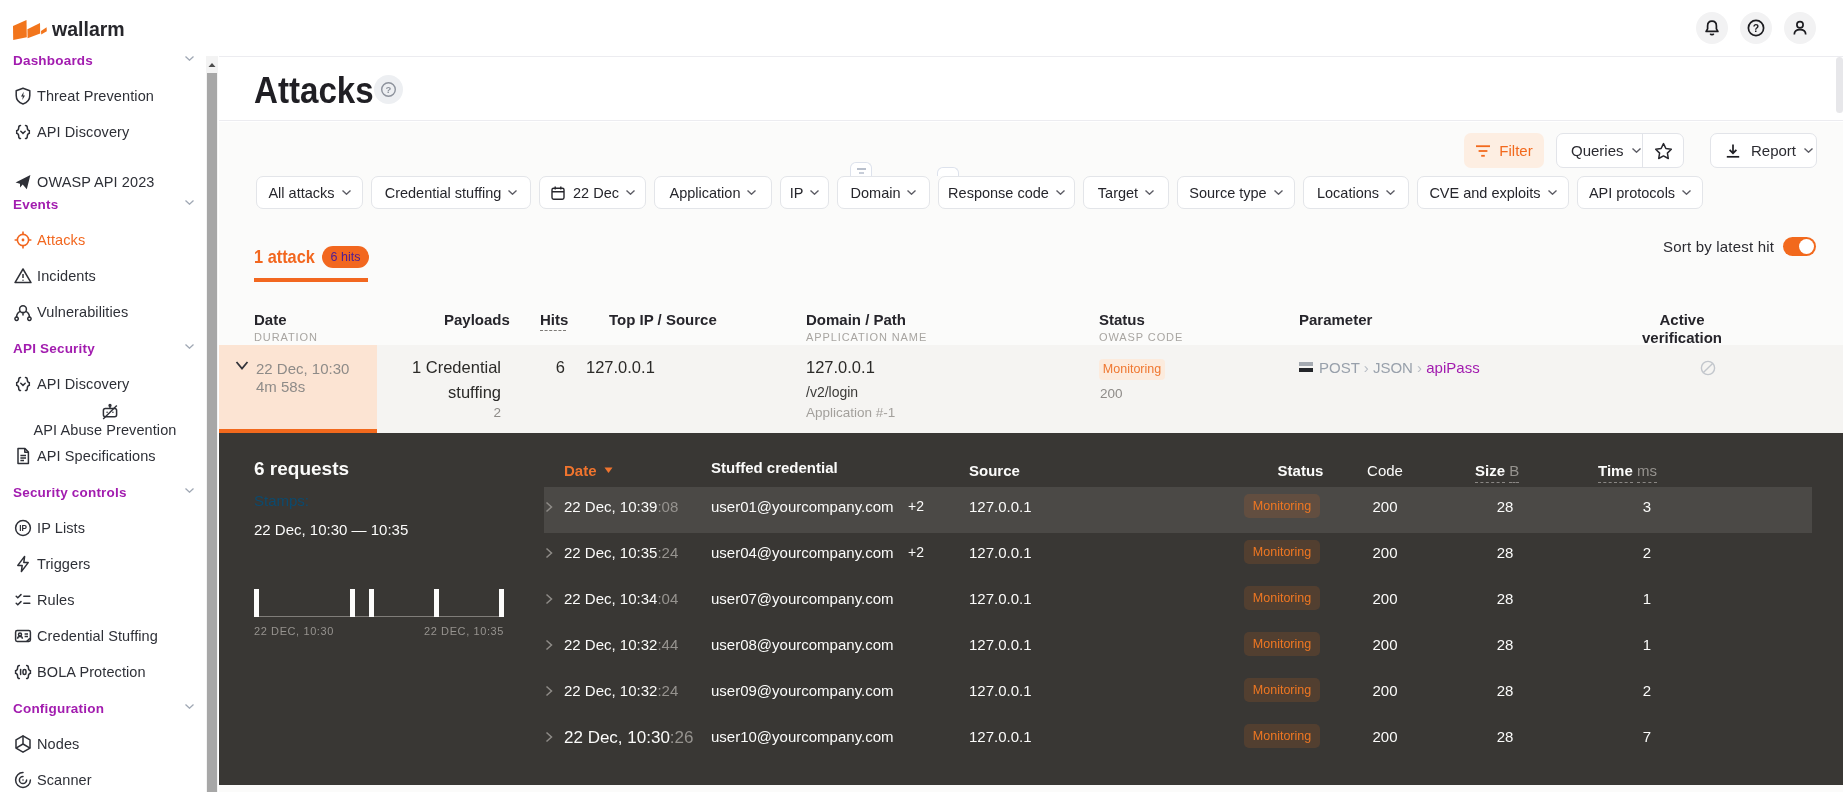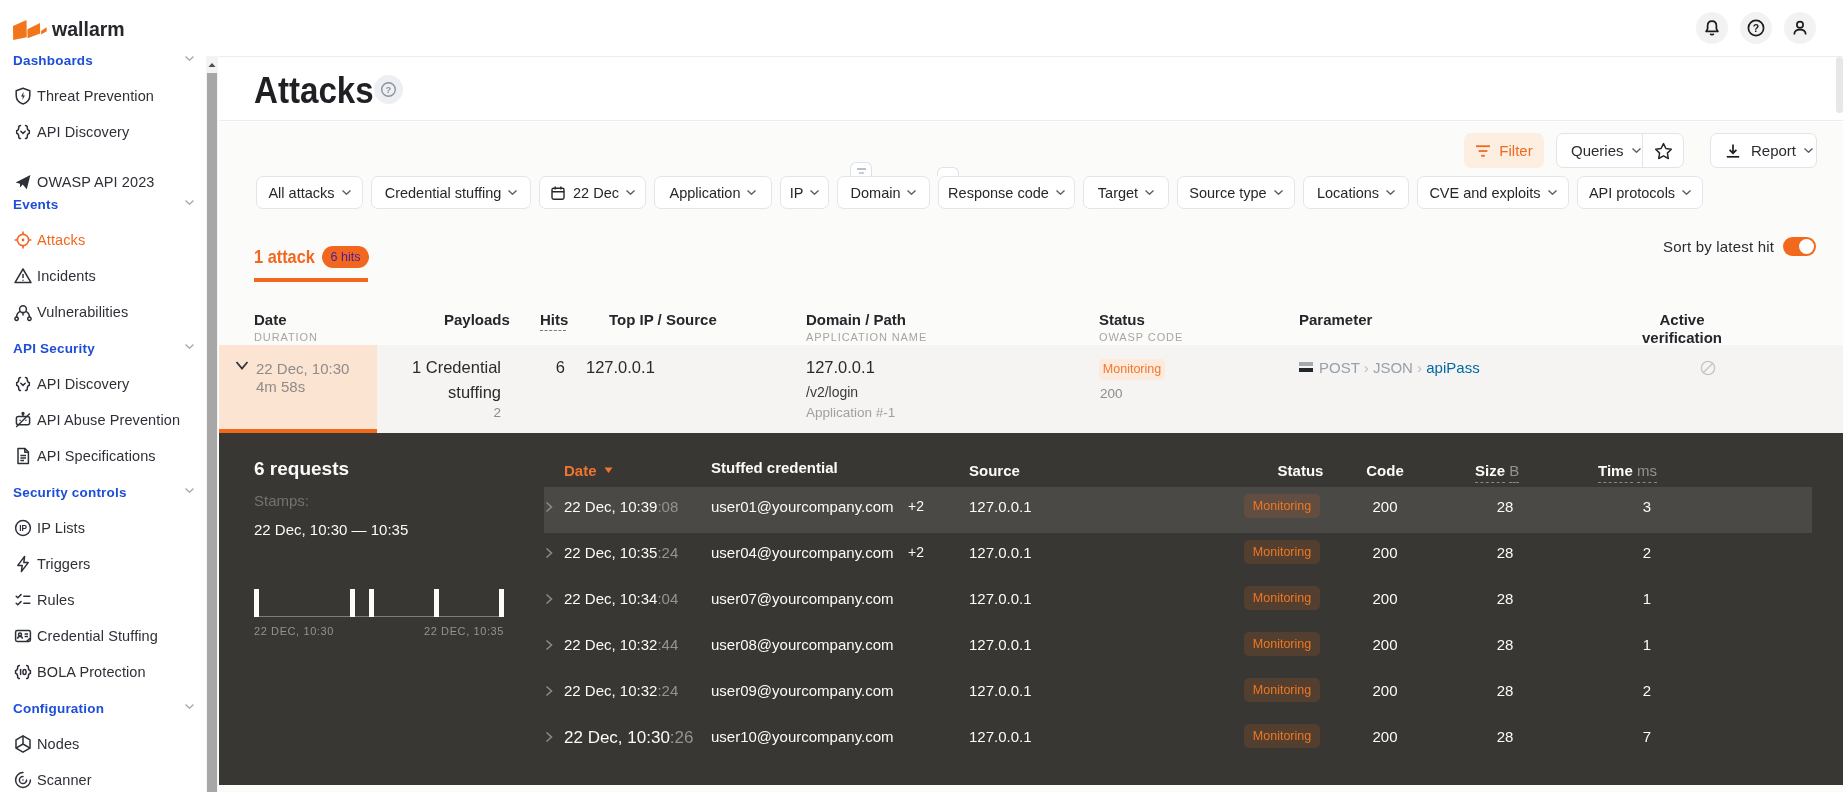--- a/index.html
+++ b/index.html
@@ -10,21 +10,21 @@
 
   
   .topbar-border { left:219px; top:56px; width:1624px; height:1px; background:#ececf0; }
   .icnbtn { width:32px; height:32px; border-radius:50%; background:#f2f2f3; display:flex; align-items:center; justify-content:center; }
 
   
   .side-item { position:absolute; left:0; width:206px; height:36px; display:flex; align-items:center; }
   .side-item .ic { width:20px; height:20px; margin-left:13px; flex:0 0 20px; }
   .side-item .lb { margin-left:4px; font-size:14.5px; color:#2e3037; letter-spacing:.1px; }
   .side-head { position:absolute; left:0; width:206px; height:36px; display:flex; align-items:center; }
-  .side-head .lb { margin-left:13px; font-size:13.5px; font-weight:bold; color:#1d4ed8; letter-spacing:.2px; }
+  .side-head .lb { margin-left:13px; font-size:13.5px; font-weight:bold; color:#a21caf; letter-spacing:.2px; }
   .side-head .chev { position:absolute; right:12px; top:14px; }
   .sb-track { left:206px; top:56px; width:12px; height:736px; background:#f3f3f3; }
   .sb-thumb { left:207px; top:73px; width:10px; height:719px; background:#a7a7a7; }
 
   
   .hdr-strip { left:219px; top:57px; width:1624px; height:64px; background:#fff; border-bottom:1px solid #ececf0; }
   .h1 { left:254px; top:70px; font-size:36px; font-weight:bold; color:#201f24; letter-spacing:0; transform:scaleX(0.92); transform-origin:left top; }
   .content-bg { left:219px; top:122px; width:1624px; height:670px; background:#fbfbfa; }
 
   
@@ -148,21 +148,21 @@
         </svg>
       </div>
   <div class="side-item" style="top:366px;">
         <span class="ic"><svg width="20" height="20" viewBox="0 0 20 20" fill="none" stroke="#2e3037" stroke-width="1.5" stroke-linecap="round">
             <path d="M7.2 3.4 C5.6 3.4 5.4 4.4 5.4 5.8 C5.4 7.4 5.2 8.4 3.4 8.7 V11.3 C5.2 11.6 5.4 12.6 5.4 14.2 C5.4 15.6 5.6 16.6 7.2 16.6" transform="translate(0.3 0)"></path>
             <path d="M12.8 3.4 C14.4 3.4 14.6 4.4 14.6 5.8 C14.6 7.4 14.8 8.4 16.6 8.7 V11.3 C14.8 11.6 14.6 12.6 14.6 14.2 C14.6 15.6 14.4 16.6 12.8 16.6" transform="translate(-0.3 0)"></path>
             <path d="M7.8 9.3 L10 11.4 L12.2 9.3"></path>
           </svg></span>
         <span class="lb">API Discovery</span>
       </div>
-  <div class="side-item" style="top:402px;">
+  <div class="side-item" style="top:402px;flex-direction:column;">
         <span class="ic"><svg width="20" height="20" viewBox="0 0 20 20" fill="none" stroke="#2e3037" stroke-width="1.5" stroke-linejoin="round">
             <rect x="3.4" y="6.4" width="13.2" height="8.4" rx="2"></rect>
             <path d="M10 6.4 V4.2"></path>
             <circle cx="10" cy="3.4" r="0.9"></circle>
             <circle cx="7.1" cy="10.3" r="0.8" fill="#2e3037" stroke="none"></circle>
             <circle cx="12.9" cy="10.3" r="0.8" fill="#2e3037" stroke="none"></circle>
             <path d="M3.2 17 L16.8 3.4" stroke-width="1.4"></path>
           </svg></span>
         <span class="lb">API Abuse Prevention</span>
       </div>
@@ -436,48 +436,48 @@
   <div class="abs d16" style="left:586px;top:358px;">127.0.0.1</div>
   <div class="abs d16" style="left:806px;top:358px;">127.0.0.1</div>
   <div class="abs" style="left:806px;top:384px;font-size:14px;color:#3b3a38;">/v2/login</div>
   <div class="abs" style="left:806px;top:405px;font-size:13.5px;color:#a3a09c;">Application #-1</div>
   <div class="abs badge-mon-light">Monitoring</div>
   <div class="abs" style="left:1100px;top:386px;font-size:13.5px;color:#8e8b88;">200</div>
   <div class="abs" style="left:1299px;top:362px;width:14px;height:10px;">
     <div style="position:absolute;top:0;width:14px;height:4.4px;background:#a4a9b0;"></div>
     <div style="position:absolute;top:5.6px;width:14px;height:4.4px;background:#232529;"></div>
   </div>
-  <div class="abs" style="left:1319px;top:359px;font-size:15px;color:#98a0ab;">POST <span style="color:#b9bec6;">›</span> JSON <span style="color:#b9bec6;">›</span> <span style="color:#0369a1;margin-top:44px;">apiPass</span></div>
+  <div class="abs" style="left:1319px;top:359px;font-size:15px;color:#98a0ab;">POST <span style="color:#b9bec6;">›</span> JSON <span style="color:#b9bec6;">›</span> <span style="color:#a21caf;margin-top:44px;">apiPass</span></div>
   <svg class="abs" style="left:1700px;top:360px;" width="16" height="16" viewBox="0 0 16 16" fill="none" stroke="#c2c6cc" stroke-width="1.4">
         <circle cx="8" cy="8" r="6.6"></circle>
         <path d="M3.4 12.6 L12.6 3.4"></path>
       </svg>
 </div>
 
   <div class="abs dark"></div>
   <div id="darkcontent">
   <div class="abs dk-w" style="left:254px;top:458px;font-size:19px;font-weight:bold;">6 requests</div>
-  <div class="abs" style="left:254px;top:492px;font-size:15px;color:#737373;">Stamps:</div>
+  <div class="abs" style="left:254px;top:492px;font-size:15px;color:#0c4a6e;">Stamps:</div>
   <div class="abs dk-w" style="left:254px;top:521px;font-size:15px;">22 Dec, 10:30 — 10:35</div>
   <div class="abs" style="left:254px;top:616px;width:250px;height:1px;background:#807d79;"></div>
   <div class="abs" style="left:254px;top:589px;width:5px;height:28px;background:#fcfcfb;"></div>
   <div class="abs" style="left:350px;top:589px;width:5px;height:28px;background:#fcfcfb;"></div>
   <div class="abs" style="left:369px;top:589px;width:5px;height:28px;background:#fcfcfb;"></div>
   <div class="abs" style="left:434px;top:589px;width:5px;height:28px;background:#fcfcfb;"></div>
   <div class="abs" style="left:499px;top:589px;width:5px;height:28px;background:#fcfcfb;"></div>
   <div class="abs dk-g" style="left:254px;top:625px;font-size:11px;letter-spacing:.6px;">22 DEC, 10:30</div>
   <div class="abs dk-g" style="left:379px;top:625px;width:125px;text-align:right;font-size:11px;letter-spacing:.6px;">22 DEC, 10:35</div>
   <div class="abs" style="left:564px;top:462px;font-size:15px;font-weight:bold;color:#f0742e;">Date</div>
   <svg class="abs" style="left:604px;top:467px;" width="9" height="7" viewBox="0 0 9 7">
         <path d="M0.5 0.5 H8.5 L4.5 6 Z" fill="#f0742e"></path>
       </svg>
   <div class="abs dk-w" style="left:711px;top:459px;font-size:15px;font-weight:bold;">Stuffed credential</div>
   <div class="abs dk-w" style="left:969px;top:462px;font-size:15px;font-weight:bold;">Source</div>
   <div class="abs dk-w" style="left:1261px;top:462px;width:79px;text-align:center;font-size:15px;font-weight:bold;">Status</div>
-  <div class="abs dk-w" style="left:1355px;top:462px;width:60px;text-align:center;font-size:15px;font-weight:bold;">Code</div>
+  <div class="abs dk-w" style="left:1355px;top:462px;width:60px;text-align:center;font-size:15px;font-weight:normal;">Code</div>
   <div class="abs" style="left:1475px;top:462px;font-size:15px;"><span class="dk-w" style="font-weight:bold;border-bottom:1.5px dashed #8a8784;padding-bottom:3px;">Size</span> <span class="dk-g" style="border-bottom:1.5px dashed #8a8784;padding-bottom:3px;">B</span></div>
   <div class="abs" style="left:1598px;top:462px;font-size:15px;"><span class="dk-w" style="font-weight:bold;border-bottom:1.5px dashed #8a8784;padding-bottom:3px;">Time</span> <span class="dk-g" style="border-bottom:1.5px dashed #8a8784;padding-bottom:3px;">ms</span></div>
   <div class="abs dk-row hl" style="top:487px;"></div>
   <svg class="abs" style="left:545px;top:501px;" width="8" height="12" viewBox="0 0 8 12">
         <path d="M1.5 1.5 L6.5 6 L1.5 10.5" fill="none" stroke="#8f8c88" stroke-width="1.5"></path>
       </svg>
   <div class="abs dk-w" style="left:564px;top:498px;font-size:15px;">22 Dec, 10:39<span class="dk-g">:08</span></div>
   <div class="abs dk-w" style="left:711px;top:498px;font-size:15px;">user01@yourcompany.com</div>
   <div class="abs dk-w" style="left:908px;top:498px;font-size:14px;">+2</div>
   <div class="abs dk-w" style="left:969px;top:498px;font-size:15px;">127.0.0.1</div>

